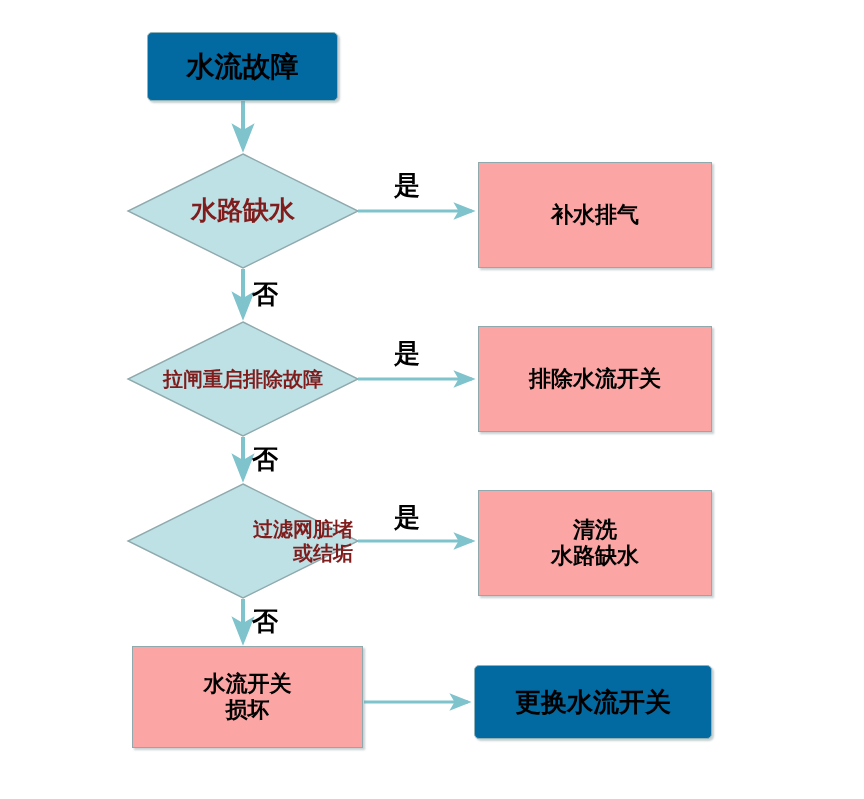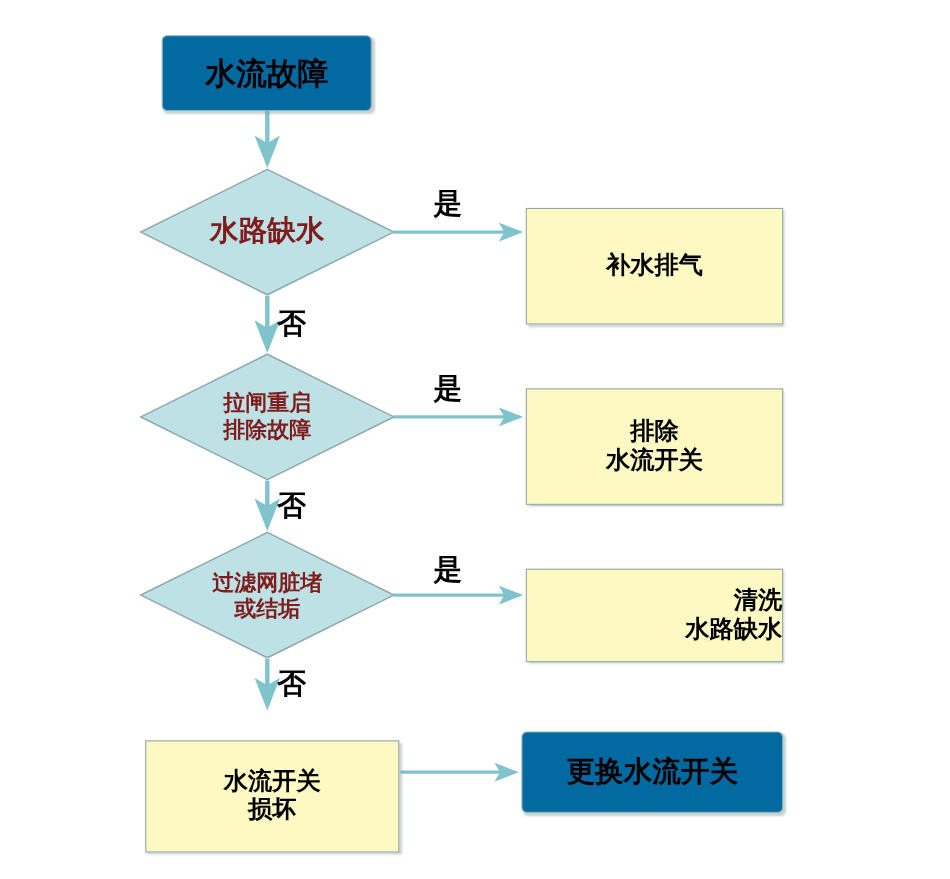--- a/index.html
+++ b/index.html
@@ -38,24 +38,23 @@
   }
   
   .term {
     background: #0369a1;
     border: 1px solid #8fb3b8;
     border-radius: 5px;
     box-shadow: 2px 2px 2px rgba(130,150,152,0.45);
   }
   
   .rect {
-    background: #fef9c3;
+    background: #fca5a5;
     border: 1px solid #8fa9ad;
     box-shadow: 2px 2px 2px rgba(130,150,152,0.45);
-    margin-top: 27px;
   }
   
   .diamond-label {
     position: absolute;
     display: flex;
     align-items: center;
     justify-content: center;
     text-align: center;
     color: #7f1d1d;
     font-weight: bold;
@@ -108,36 +107,36 @@
   </div>
 
   <div class="diamond-label f26" style="left:133px; top:186px; width:220px; height:50px;">
     <span>水路缺水</span>
   </div>
 
   <div class="node rect f22" style="left:478px; top:162px; width:234px; height:106px;">
     <span>补水排气</span>
   </div>
 
-  <div class="diamond-label f20" style="left:133px; top:345px; width:220px; height:68px; flex-direction:column;font-family:Liberation Serif, serif;">
+  <div class="diamond-label f20" style="left:133px; top:345px; width:220px; height:68px; flex-direction:row;">
     <span class="ln">拉闸重启</span>
     <span class="ln">排除故障</span>
   </div>
 
-  <div class="node rect f22" style="left:478px; top:326px; width:234px; height:106px; flex-direction:column;">
+  <div class="node rect f22" style="left:478px; top:326px; width:234px; height:106px; flex-direction:row;">
     <span class="ln">排除</span>
     <span class="ln">水流开关</span>
   </div>
 
-  <div class="diamond-label f20" style="left:133px; top:507px; width:220px; height:68px; flex-direction:column;">
+  <div class="diamond-label f20" style="left:133px; top:507px; width:220px; height:68px; flex-direction:column;align-items:flex-end;">
     <span class="ln">过滤网脏堵</span>
     <span class="ln">或结垢</span>
   </div>
 
-  <div class="node rect f22" style="left:478px; top:490px; width:234px; height:85px; flex-direction:column;align-items:flex-end;">
+  <div class="node rect f22" style="left:478px; top:490px; width:234px; height:106px; flex-direction:column;">
     <span class="ln">清洗</span>
     <span class="ln">水路缺水</span>
   </div>
 
   <div class="node term f26" style="left:474px; top:665px; width:238px; height:74px;">
     <span>更换水流开关</span>
   </div>
 
   <div class="node rect f22" style="left:132px; top:646px; width:231px; height:102px; flex-direction:column;">
     <span class="ln">水流开关</span>

